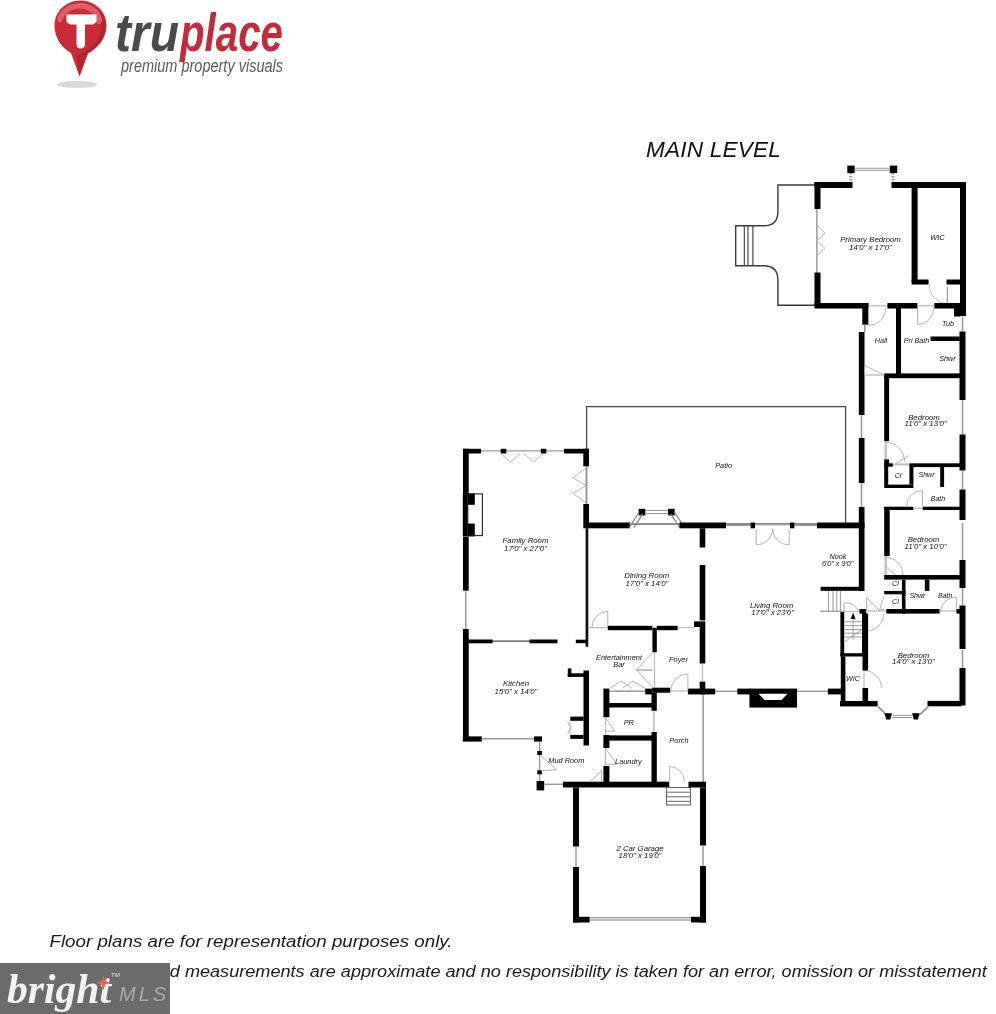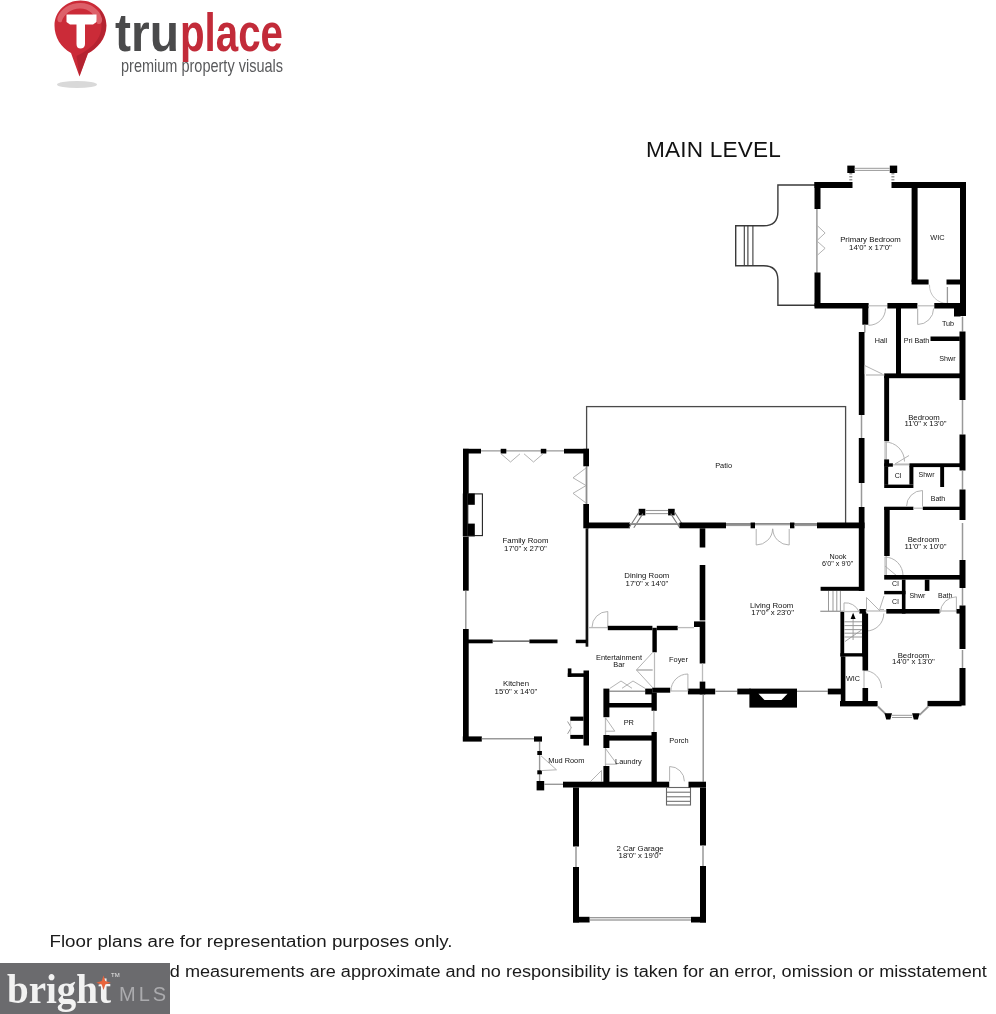--- a/index.html
+++ b/index.html
@@ -1,17 +1,17 @@
 <!DOCTYPE html>
 <html><head>
 <meta charset="utf-8">
 <style>
   html,body{margin:0;padding:0;background:#fff;}
   .page{position:relative;width:996px;height:1014px;background:#fff;overflow:hidden;
-        font-family:"Liberation Sans",sans-serif;}
+        font-family:"Liberation Sans",sans-serif;font-style:italic;}
   svg text{font-family:"Liberation Sans",sans-serif;}
 </style>
 </head>
 <body>
 <div class="page">
 <svg width="996" height="1014" viewBox="0 0 996 1014" xmlns="http://www.w3.org/2000/svg">
 <rect x="0" y="0" width="996" height="1014" fill="#ffffff"></rect>
 
 <ellipse cx="77" cy="84.5" rx="20" ry="3.6" fill="#d9d9d9"></ellipse>
 

